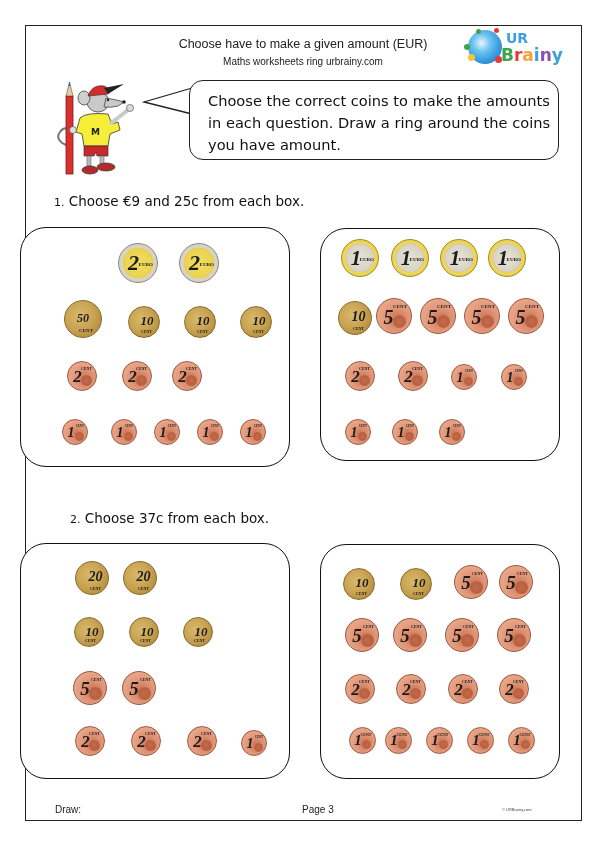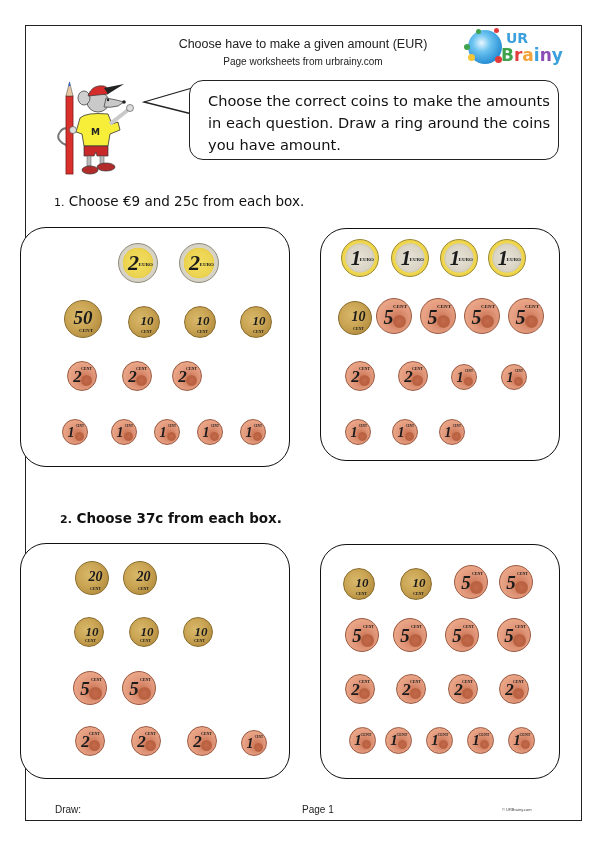--- a/index.html
+++ b/index.html
@@ -32,21 +32,21 @@
   .footer-name { position:absolute; left:55px; top:804px; font-family:"Liberation Sans", sans-serif; font-size:10px; color:#222; }
   .footer-page { position:absolute; left:302px; top:804px; font-family:"Liberation Sans", sans-serif; font-size:10px; color:#222; }
   .footer-copy { position:absolute; left:502px; top:807px; font-family:"Liberation Sans", sans-serif; font-size:4px; color:#444; }
 </style>
 </head>
 <body>
 
 <div class="page-border"></div>
 
 <div class="title">Choose have to make a given amount (EUR)</div>
-<div class="subtitle">Page worksheets from urbrainy.com</div>
+<div class="subtitle">Maths worksheets ring urbrainy.com</div>
 
 <div class="logo">
   <div class="ball"></div>
   <div class="dot" style="left:-4px;top:14px;width:6px;height:6px;background:#3fa34d;"></div>
   <div class="dot" style="left:26px;top:-2px;width:5px;height:5px;background:#e23b3b;"></div>
   <div class="dot" style="left:27px;top:26px;width:7px;height:7px;background:#e23b3b;"></div>
   <div class="dot" style="left:0px;top:24px;width:7px;height:7px;background:#f2c53a;"></div>
   <div class="dot" style="left:8px;top:-1px;width:5px;height:5px;background:#3fa34d;"></div>
   <div class="ur">UR</div>
   <div class="brainy" id="brainy"><span style="color: rgb(63, 163, 77);">B</span><span style="color: rgb(226, 59, 59);">r</span><span style="color: rgb(242, 163, 58);">a</span><span style="color: rgb(60, 160, 220);">i</span><span style="color: rgb(138, 79, 181);">n</span><span style="color: rgb(60, 160, 220);">y</span></div>
@@ -92,38 +92,38 @@
 <div class="speech"></div>
 <div class="speech-text">Choose the correct coins to make the amounts in each question. Draw a ring around the coins you have amount.</div>
 
 <div class="question" style="left:54px;top:193px;">
   <span class="num">1.</span>
   <span>Choose €9 and 25c from each box.</span>
 </div>
 <div class="box" style="left:20px;top:227px;width:270px;height:240px;"></div>
 <div class="box" style="left:320px;top:228px;width:240px;height:233px;"></div>
 
-<div class="question" style="left:60px;top:510px;font-weight:bold;">
+<div class="question" style="left:70px;top:510px;">
   <span class="num">2.</span>
   <span>Choose 37c from each box.</span>
 </div>
 <div class="box" style="left:20px;top:543px;width:270px;height:236px;"></div>
 <div class="box" style="left:320px;top:544px;width:240px;height:235px;"></div>
 
 <div id="coin-layer">
     <div class="coin bimetal-2" style="left: 118px; top: 243px; width: 40px; height: 40px;">
       <span class="val" style="font-size: 22px; margin-right: 9px;">2</span>
       <span class="lbl" style="font-size: 5px; right: 4px; top: 18px;">EURO</span>
     </div>
     <div class="coin bimetal-2" style="left: 179px; top: 243px; width: 40px; height: 40px;">
       <span class="val" style="font-size: 22px; margin-right: 9px;">2</span>
       <span class="lbl" style="font-size: 5px; right: 4px; top: 18px;">EURO</span>
     </div>
     <div class="coin nordic" style="left: 64px; top: 300px; width: 38px; height: 38px;">
-      <span class="val" style="font-size: 19px; margin-top: -3px;">50</span>
+      <span class="val" style="font-size: 12px; margin-top: -3px;">50</span>
       <span class="lbl" style="font-size: 5px; right: 8px; bottom: 4px;">CENT</span>
     </div>
     <div class="coin nordic" style="left: 128px; top: 306px; width: 32px; height: 32px;">
       <span class="val" style="font-size: 13px; margin-left: 6px; margin-top: -3px;">10</span>
       <span class="lbl" style="font-size: 4px; right: 7px; bottom: 3px;">CENT</span>
     </div>
     <div class="coin nordic" style="left: 184px; top: 306px; width: 32px; height: 32px;">
       <span class="val" style="font-size: 13px; margin-left: 6px; margin-top: -3px;">10</span>
       <span class="lbl" style="font-size: 4px; right: 7px; bottom: 3px;">CENT</span>
     </div>
@@ -335,14 +335,14 @@
       <span class="val" style="font-size: 15px; margin-right: 8px; margin-top: 1px;">1</span>
       <span class="lbl" style="font-size: 4px; right: 3px; top: 4px;">CENT</span>
     </div>
     <div class="coin copper" style="left: 507.5px; top: 726.5px; width: 27px; height: 27px;">
       <span class="val" style="font-size: 15px; margin-right: 8px; margin-top: 1px;">1</span>
       <span class="lbl" style="font-size: 4px; right: 3px; top: 4px;">CENT</span>
     </div>
   </div>
 
 <div class="footer-name">Draw:</div>
-<div class="footer-page">Page 1</div>
+<div class="footer-page">Page 3</div>
 <div class="footer-copy">© URBrainy.com</div>
 
 </body></html>

